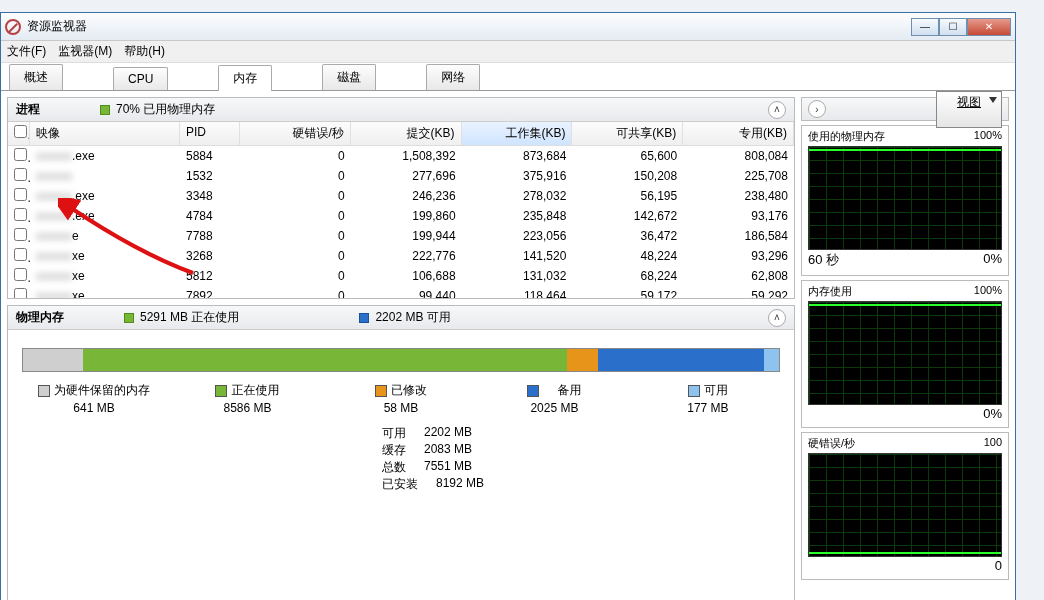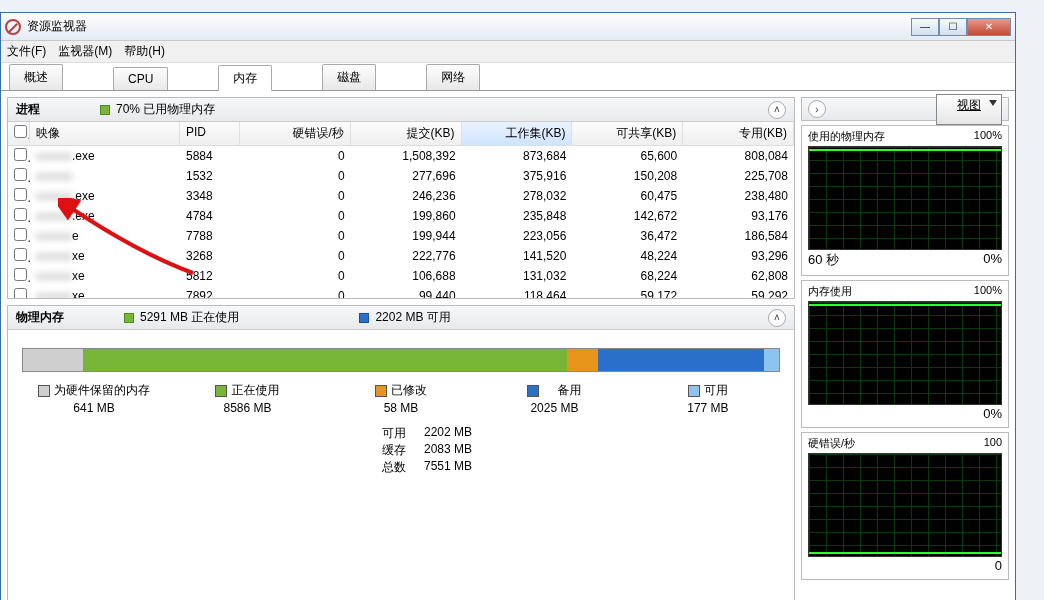--- a/index.html
+++ b/index.html
@@ -38,21 +38,21 @@
   .blur { filter: blur(3px); color:#999; }
   .phys-body { padding:10px 14px; }
   .membar { height:24px;display:flex;border:1px solid #888; margin:8px 0 10px; }
   .membar div { height:100%; }
   .legend-row { display:flex; justify-content:space-between; font-size:12px; margin-bottom:2px; }
   .legend-item { display:flex;flex-direction:column;align-items:center;gap:2px; width:19%;justify-content:flex-end; }
   .legend-sw { width:12px;height:12px;border:1px solid #555; }
   .stats-block { margin-top:10px;font-size:12px; margin-left:360px;}
   .stats-block div { display:flex; gap:18px; }
   .right-header { height:24px;background:linear-gradient(#f7f8f9,#e7e9ec);border:1px solid #bbb;display:flex;align-items:center;padding:0 6px;gap:6px; }
-  .view-btn { margin-left:auto; display:flex;align-items:flex-start;border:1px solid #888;background:linear-gradient(#fff,#e5e5e5);font-size:12px;padding:2px 20px 10px 20px;position:relative;text-decoration:underline; }
+  .view-btn { margin-left:auto; display:flex;align-items:flex-start;border:1px solid #888;background:linear-gradient(#fff,#e5e5e5);font-size:12px;padding:2px 20px 16px 20px;position:relative;text-decoration:underline; }
   .view-btn::after { content:"";position:absolute;right:4px;top:5px;border-left:4px solid transparent;border-right:4px solid transparent;border-top:6px solid #333; }
   .graph-panel { border:1px solid #bbb;background:#fff;padding:3px 6px 6px; }
   .graph-title-row { display:flex;justify-content:space-between;font-size:11px;margin-bottom:2px; }
   .graph { height:104px;background:#000;border:1px solid #333;position:relative;overflow:hidden; }
   .graph .grid { position:absolute;inset:0;background-image:linear-gradient(#0a3a0a 1px,transparent 1px),linear-gradient(90deg,#0a3a0a 1px,transparent 1px);background-size:17px 13px; }
   .graph .line-high { position:absolute;left:0;right:0;top:2px;height:2px;background:#2bff2b; }
   .graph .line-low { position:absolute;left:0;right:0;bottom:2px;height:2px;background:#2bff2b; }
   .graph-bottom-row { display:flex;justify-content:space-between;font-size:13px;margin-top:1px; }
   .arrow { position:absolute; top:100px; left:50px; width:140px; height:80px; pointer-events:none; z-index:20; }
   .col-ws.sorted { background:linear-gradient(#eaf3ff,#cfe4ff); }
@@ -129,21 +129,21 @@
   <div class="td col-num">150,208</div>
   <div class="td col-num">225,708</div>
             </div>
             <div class="row">
               <div class="td col-chk"><input type="checkbox" style=""></div>
   <div class="td col-img"><span class="blur">xxxxxx</span>.exe</div>
   <div class="td col-pid">3348</div>
   <div class="td col-num">0</div>
   <div class="td col-num">246,236</div>
   <div class="td col-num">278,032</div>
-  <div class="td col-num">60,475</div>
+  <div class="td col-num">56,195</div>
   <div class="td col-num">238,480</div>
             </div>
             <div class="row">
               <div class="td col-chk"><input type="checkbox" style=""></div>
   <div class="td col-img"><span class="blur">xxxxxx</span>.exe</div>
   <div class="td col-pid">4784</div>
   <div class="td col-num">0</div>
   <div class="td col-num">199,860</div>
   <div class="td col-num">235,848</div>
   <div class="td col-num">142,672</div>
@@ -265,20 +265,24 @@
                 <span>2202 MB</span>
               </div>
             <div>
                 <span>缓存</span>
                 <span>2083 MB</span>
               </div>
             <div>
                 <span>总数</span>
                 <span>7551 MB</span>
               </div>
+            <div>
+                <span>已安装</span>
+                <span>8192 MB</span>
+              </div>
           </div>
         </div>
       </div>
     </div>
 
     <div class="right">
       <div class="right-header">
         <span class="chevron-btn" style="margin:0;">›</span>
         <div class="view-btn">
             <span>视图</span>

